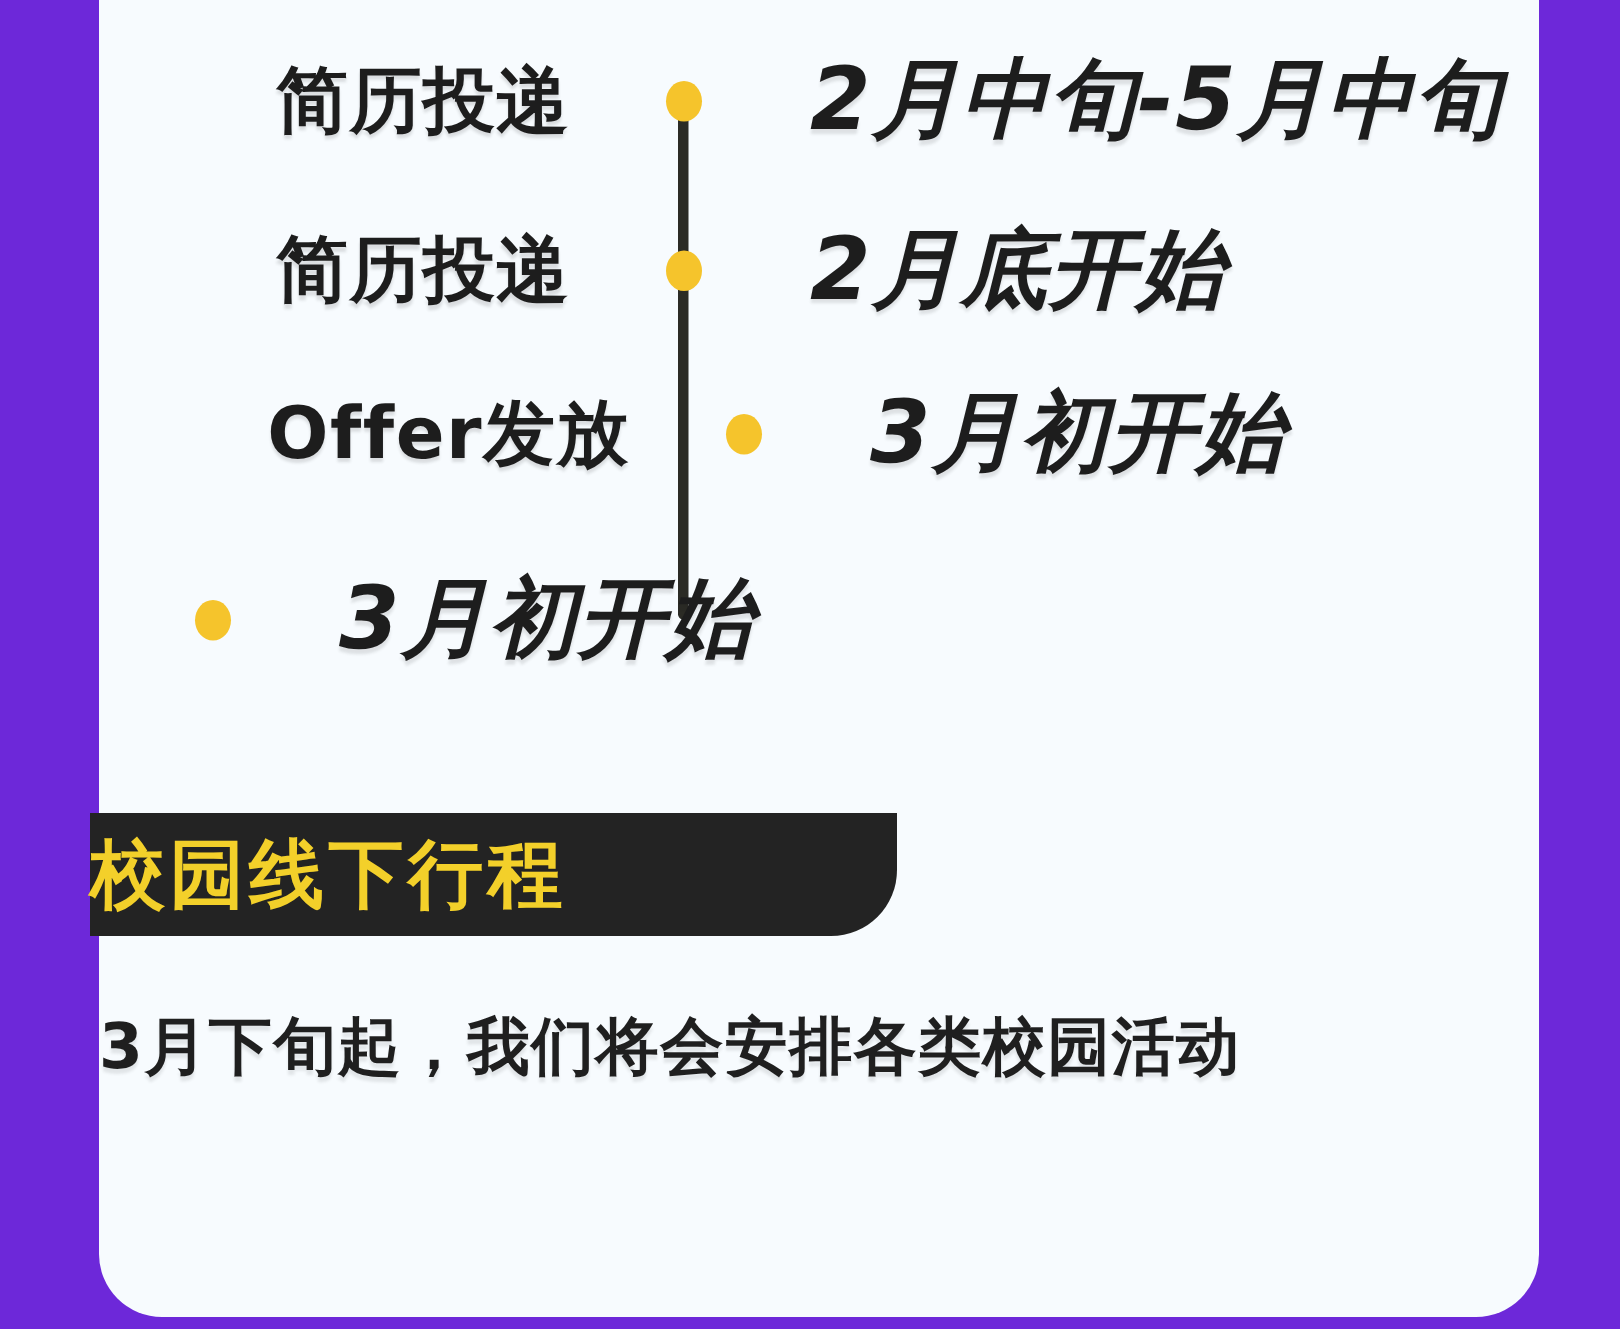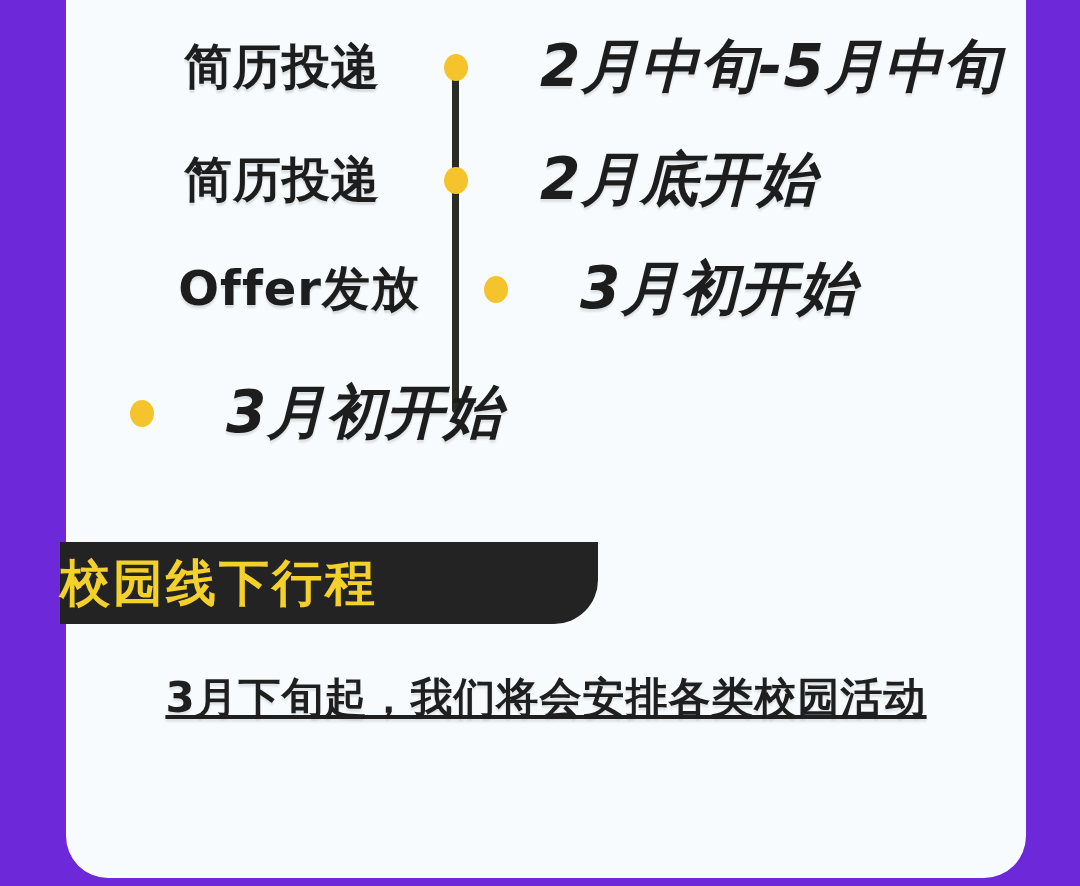--- a/index.html
+++ b/index.html
@@ -85,27 +85,25 @@
   .banner-title{
     font-size:50px; font-weight:900;
     color:#F3D02A;
     letter-spacing:3px;
     white-space:nowrap;
   }
   
   .f-line{
     position:absolute;
     left:0; width:960px;
-    text-align:center;
     font-size:42px; font-weight:600;
     color:#1F1F1F;
     letter-spacing:1px;
     text-shadow:0 3px 2px rgba(40,40,40,0.10);
     white-space:nowrap;
-    text-decoration:underline;
   }
   .f-line1{top:730px;}              
   .f-line2{top:798px; line-height:56px;}   
   .f-line2 span{vertical-align:middle;}
   .brand{
     display:inline-block;
     margin:0 8px;
     font-size:50px; font-weight:900;
     color:#FFD72E;
     letter-spacing:2px;

